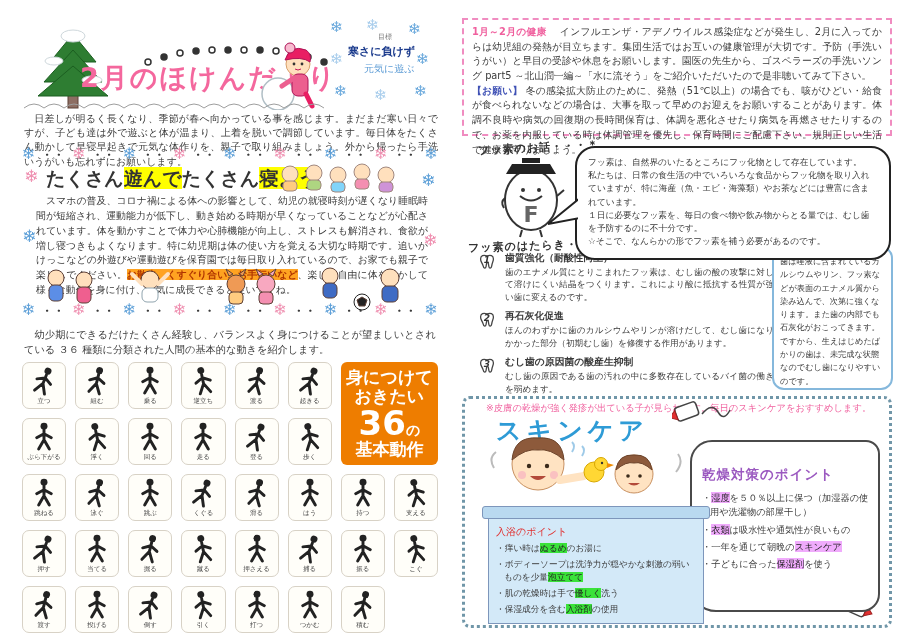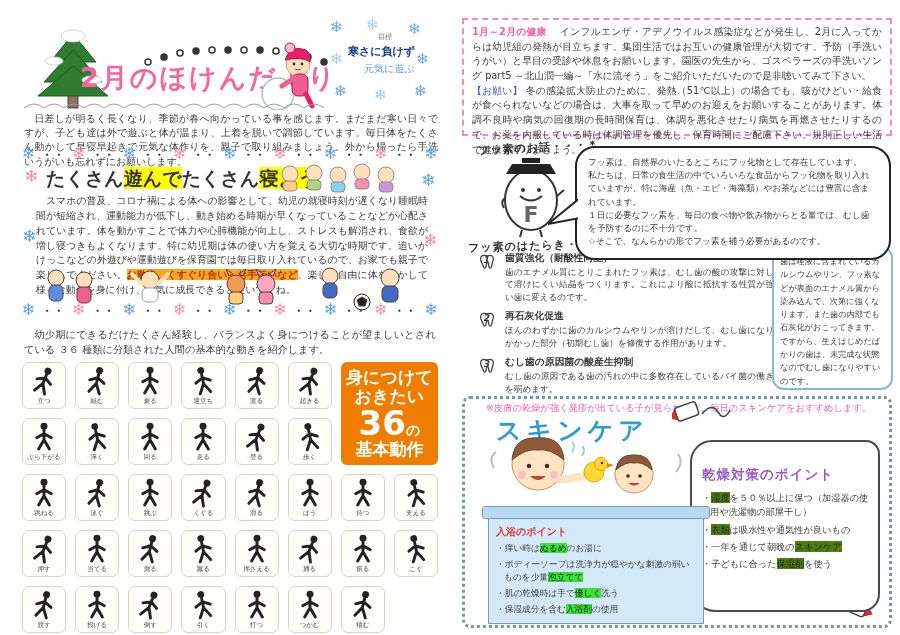--- a/index.html
+++ b/index.html
@@ -39,47 +39,47 @@
            font-weight:bold;line-height:1.12;}
   .badge36 .b1{font-size:17px;}
   .badge36 .bnum{font-size:34px;line-height:1;}
   .badge36 .bno{font-size:14px;}
   .sideflk{position:absolute;font-size:17px;}
 
   
   .healthbox{left:462px;top:18px;width:430px;height:118px;border:2px dashed #f08cc0;
              box-sizing:border-box;padding:5px 8px;font-size:9.8px;line-height:1.5;text-align:justify;}
   .hb-label{color:#f0609e;font-weight:bold;}
-  .hb-req{color:#3f51b5;font-weight:normal;}
+  .hb-req{color:#3f51b5;font-weight:bold;}
   .fl-head{font-size:11px;font-weight:bold;color:#333;letter-spacing:1px;}
   .bubble{left:575px;top:146px;width:316px;height:114px;border:2px solid #222;border-radius:20px;
           box-sizing:border-box;padding:8px 11px;font-size:8.7px;line-height:1.52;background:#fff;z-index:2;}
   .bubble-tail{left:548px;top:196px;z-index:3;}
   .fl-items{left:476px;top:252px;width:298px;}
   .fl-item{display:flex;gap:7px;margin-bottom:7px;}
   .tooth{position:relative;width:22px;flex:0 0 22px;}
   .tooth b{position:absolute;top:3px;left:0;right:0;text-align:center;font-size:9px;font-style:italic;color:#333;}
   .fl-ttl{font-size:9.8px;font-weight:bold;margin-bottom:1px;}
   .fl-bdy{font-size:8.6px;line-height:1.45;text-align:justify;}
   .sidenote{left:772px;top:246px;width:121px;height:144px;border:2px solid #85b8dc;border-radius:12px;
             box-sizing:border-box;padding:7px 6px;font-size:8.2px;line-height:1.62;}
   .skinsec{left:462px;top:396px;width:430px;height:232px;border:3px dotted #7096a8;border-radius:8px;box-sizing:border-box;}
   .skin-note{left:486px;top:402px;font-size:9.3px;color:#f0609e;}
   .skin-title{left:496px;top:414px;font-size:25px;font-weight:bold;color:#2e9bd6;letter-spacing:5px;}
   .ropebox{left:690px;top:440px;width:190px;height:172px;border:2px solid #4a4a4a;
            border-radius:22px 14px 18px 26px;background:#fff;box-sizing:border-box;padding:24px 9px 6px 10px;}
   .dry-head{font-size:13.5px;font-weight:bold;color:#9b59c0;letter-spacing:1px;margin-bottom:7px;}
   .plist{list-style:none;margin:0;padding:0;font-size:9.2px;line-height:1.55;}
   .plist li{margin-bottom:3px;padding-left:8px;text-indent:-8px;}
-  .hl-m{background:#4d7c0f;color:#222;}
+  .hl-m{background:#f0abfc;color:#222;}
   .hl-g{background:#3ae23a;color:#222;}
   .tubbox{left:488px;top:518px;width:216px;height:106px;background:#d3e9f8;border:1.5px solid #7d96bb;
           box-sizing:border-box;padding:4px 7px;}
   .tubrim{left:482px;top:506px;width:228px;height:13px;background:#b9d9f0;border:1.5px solid #7d96bb;border-radius:3px;box-sizing:border-box;}
-  .bath-head{font-size:10px;font-weight:bold;color:#e03030;margin:2px 0 3px 0;}
+  .bath-head{font-size:10px;font-weight:normal;color:#e03030;margin:2px 0 3px 0;}
   .bath-list{font-size:8.7px;line-height:1.5;}
 </style>
 </head>
 <body>
 
 <div class="page">
 
   <svg class="abs" style="left:24px;top:28px;" width="104" height="86" viewBox="0 0 104 86">
     <rect x="44" y="62" width="10" height="18" fill="#8d6e63" stroke="#5d4037"></rect>
     <polygon points="49,6 26,34 72,34" fill="#2e7d32" stroke="#1b5e20"></polygon>

